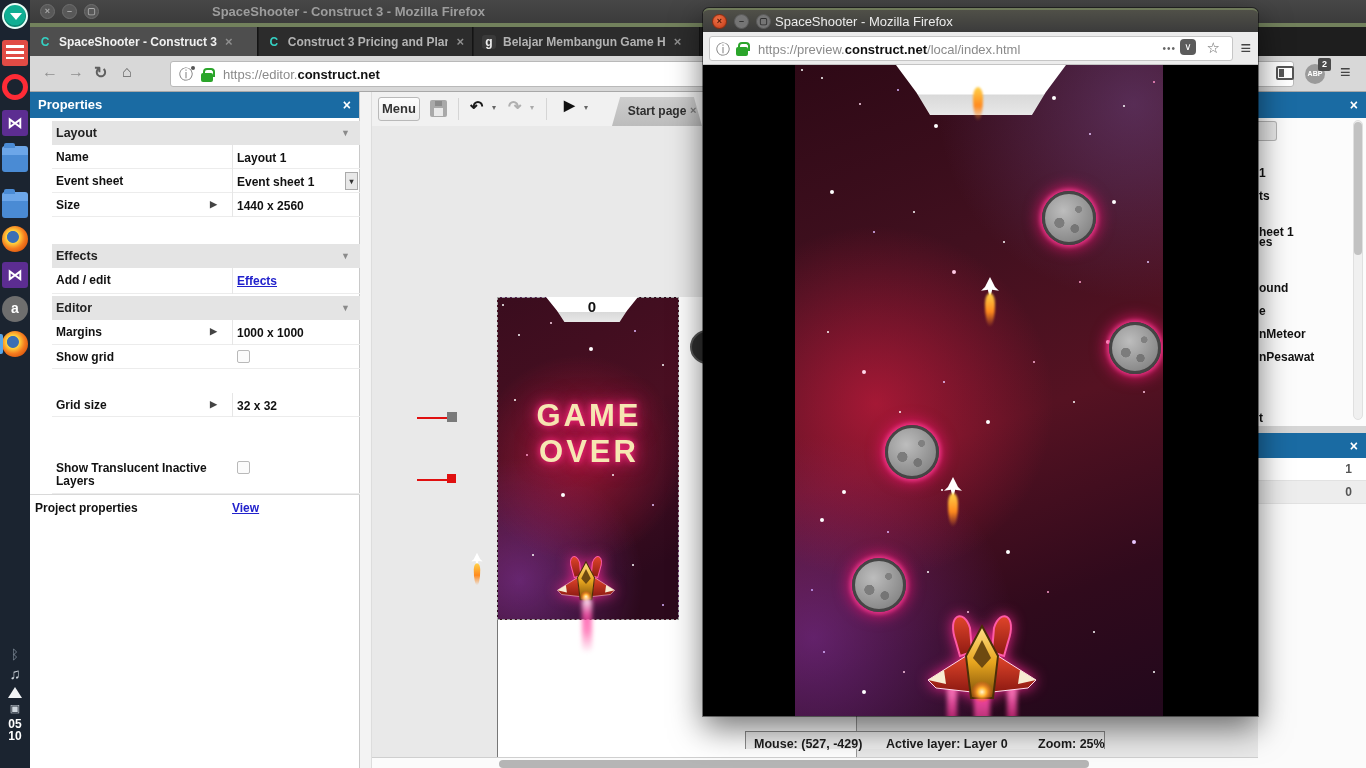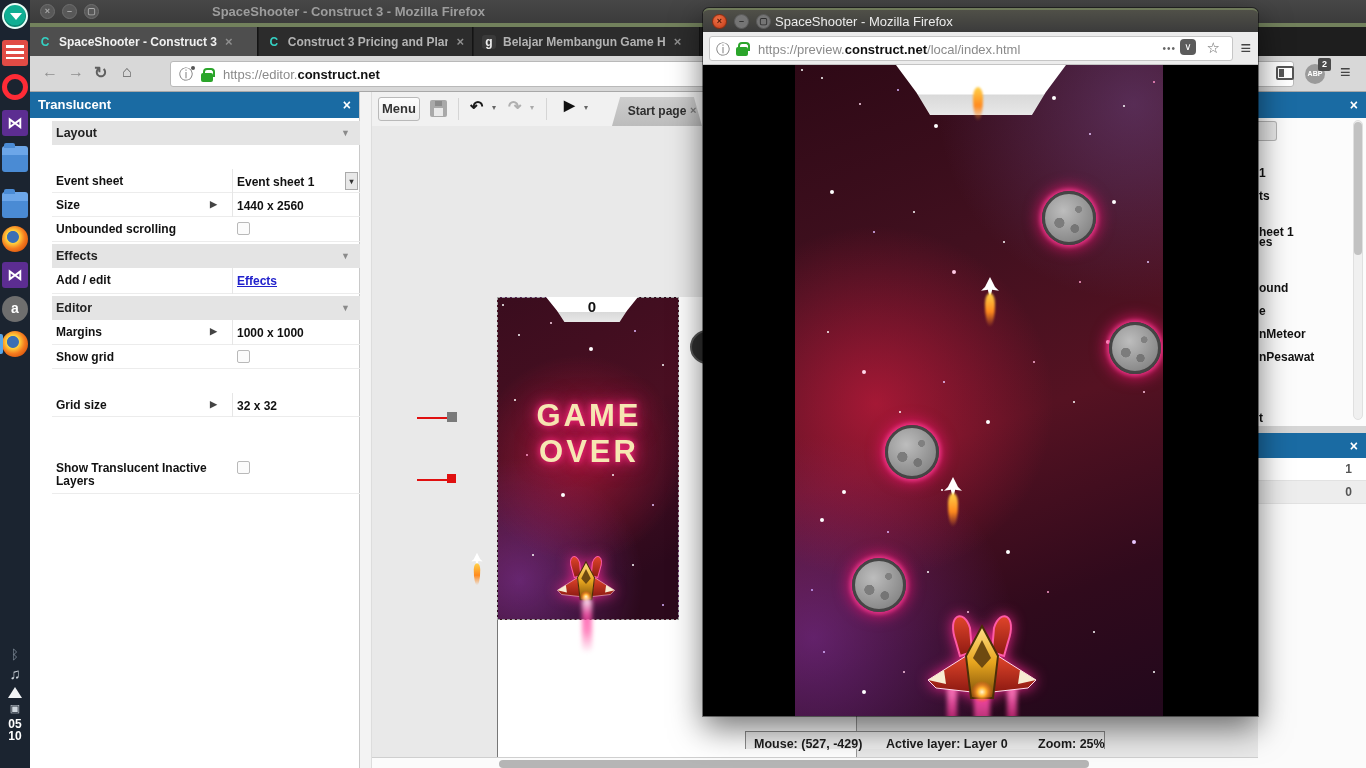--- a/index.html
+++ b/index.html
@@ -234,42 +234,42 @@
         <span class="url-gray">https://editor.</span><span class="url-dark">construct.net</span>
       </span>
     </div>
     <span class="sidebar-ico" style="left:1246px;top:10px"></span>
     <span class="abp" style="left:1275px;top:8px">ABP</span>
     <span class="badge" style="left:1288px;top:2px">2</span>
     <span class="nav-ico" style="left:1310px;top:6px;font-size:18px;color:#444">≡</span>
   </div>
 
   <div id="props">
-    <div class="panel-head">Translucent</div>
+    <div class="panel-head">Properties</div>
     <div class="panel-x">×</div>
 
     <div class="psection" style="top:29px">
       <span>Layout</span>
       <span class="sec-arrow">▼</span>
     </div>
 
+    <div class="prow" style="top:53px;height:24px">
+      <span class="plabel">Name</span>
+      <span class="pvalue" style="height:24px">Layout 1</span>
+    </div>
     <div class="prow" style="top:77px;height:24px">
       <span class="plabel">Event sheet</span>
       <span class="pvalue" style="height:24px">Event sheet 1</span>
       <span class="dropdown-btn">▾</span>
     </div>
     <div class="prow" style="top:101px;height:24px">
       <span class="plabel">Size</span>
       <span class="expander">▶</span>
       <span class="pvalue" style="height:24px">1440 x 2560</span>
     </div>
-    <div class="prow" style="top:125px;height:25px">
-      <span class="plabel">Unbounded scrolling</span>
-      <span class="checkbox"></span>
-    </div>
 
     <div class="psection" style="top:152px">
       <span>Effects</span>
       <span class="sec-arrow">▼</span>
     </div>
     <div class="prow" style="top:176px;height:26px">
       <span class="plabel">Add / edit</span>
       <span class="pvalue link" style="height:26px">Effects</span>
     </div>
 
@@ -289,20 +289,24 @@
     <div class="prow" style="top:301px;height:24px">
       <span class="plabel">Grid size</span>
       <span class="expander">▶</span>
       <span class="pvalue" style="height:24px">32 x 32</span>
     </div>
     <div class="prow" style="top:364px;height:38px">
       <span class="plabel">Show Translucent Inactive Layers</span>
       <span class="checkbox"></span>
     </div>
 
+    <div class="pfooter" style="top:402px">
+      <span class="flabel">Project properties</span>
+      <span class="fvalue link">View</span>
+    </div>
   </div>
   <div id="props-scrollstrip"></div>
 
   <div id="toolbar">
     <div id="menu-btn">Menu</div>
     <div class="floppy"></div>
     <div class="tsep" style="left:86px"></div>
     <span class="tbtn" style="left:98px;color:#1a1a1a">↶</span>
     <span class="tcaret" style="left:120px">▾</span>
     <span class="tbtn" style="left:136px;color:#b0b0b0">↷</span>

